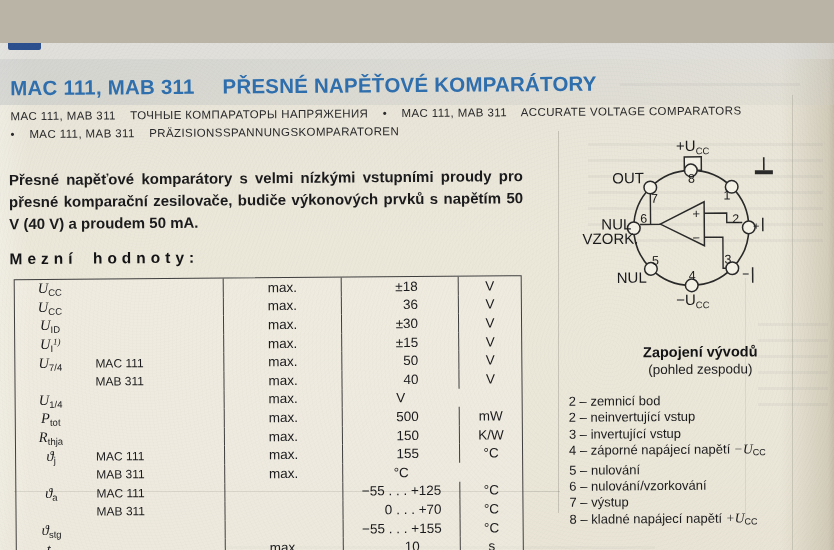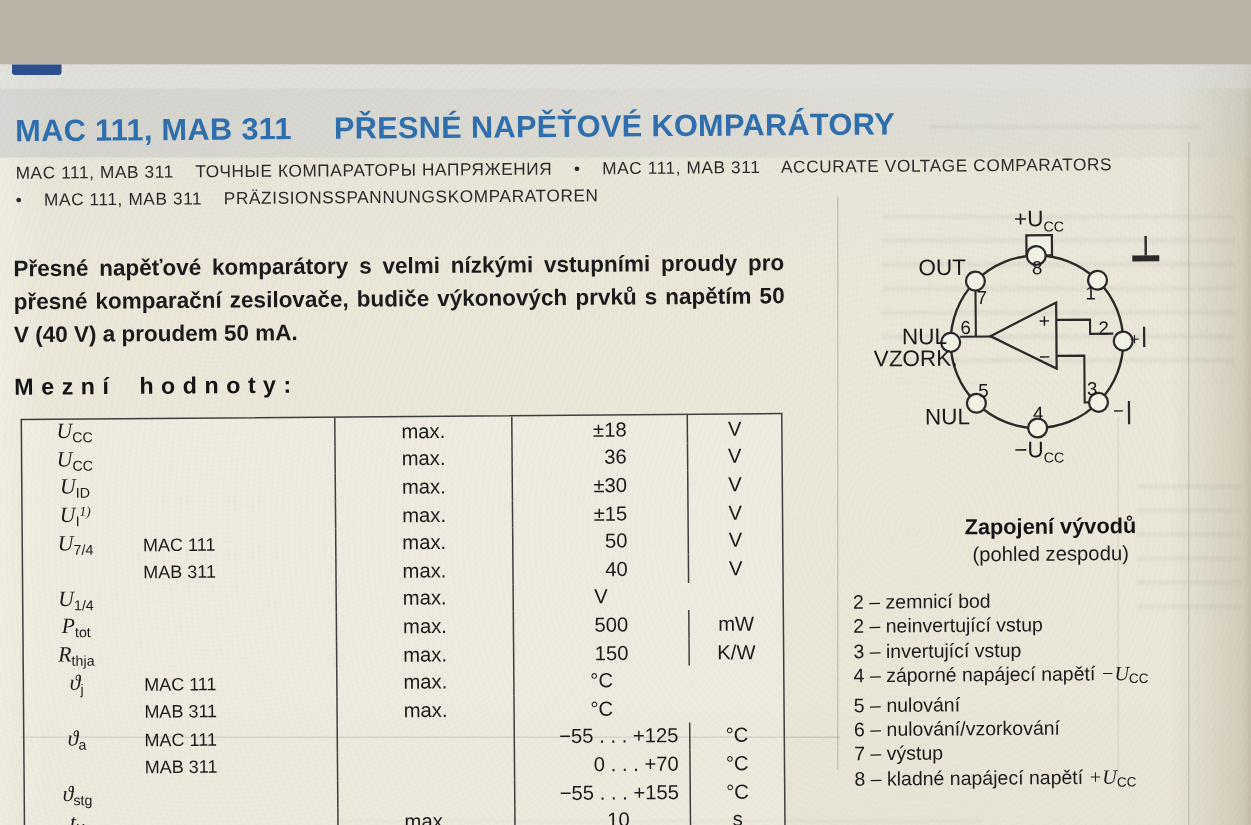--- a/index.html
+++ b/index.html
@@ -55,21 +55,21 @@
     border:1.6px solid #3f3f3f;background:rgba(250,249,242,.25);}
   .t-row{display:grid;grid-template-columns:208px 118px 117px 63px;height:18.6px;align-items:center;}
   .cell{height:100%;display:flex;align-items:center;font-size:13.5px;color:#1b1b1d;}
   .c1{padding-left:0;}
   .symwrap{display:inline-block;width:62px;padding-left:4px;font:italic 14.5px "Liberation Serif", serif;text-align:center;}
   .tsub{font-size:9.5px;font-style:normal;font-family:"Liberation Sans",sans-serif;vertical-align:-3px;letter-spacing:0;}
   .tsup{font-size:9px;font-style:italic;vertical-align:4px;}
   .device{font-size:12px;padding-left:14px;}
   .c2{border-left:1.3px solid #3f3f3f;justify-content:center;}
   .c3{border-left:1.3px solid #3f3f3f;justify-content:flex-end;padding-right:40px;box-sizing:border-box;}
-  .c3.range{padding-right:7px;}
+  .c3.range{padding-right:18px;}
   .c4{border-left:1.3px solid #3f3f3f;justify-content:center;}
 
   .diagram{position:absolute;left:560px;top:90px;width:274px;height:192px;}
   .diagram svg text{font-family:"Liberation Sans",sans-serif;fill:#1a1a1c;}
 
   .pin-caption{position:absolute;left:590px;top:303px;width:220px;text-align:center;}
   .cap1{font-size:14.5px;font-weight:bold;color:#141416;}
   .cap2{font-size:13.5px;margin-top:2px;color:#1d1d1f;}
   .legend{position:absolute;left:568px;top:352px;font-size:13px;line-height:16.4px;color:#1b1b1d;white-space:nowrap;}
   .leg-sym{font:italic 13.5px "Liberation Serif",serif;}
@@ -184,20 +184,21 @@
           <div class="cell c2">max.</div>
           <div class="cell c3">150</div>
           <div class="cell c4">K/W</div>
         </div>
         <div class="t-row">
           <div class="cell c1">
             <span class="symwrap"><span>ϑ</span><sub class="tsub">j</sub></span>
             <span class="device">MAC 111</span>
           </div>
           <div class="cell c2">max.</div>
+          <div class="cell c3">155</div>
           <div class="cell c4">°C</div>
         </div>
         <div class="t-row">
           <div class="cell c1">
             <span class="symwrap"></span>
             <span class="device">MAB 311</span>
           </div>
           <div class="cell c2">max.</div>
           <div class="cell c4">°C</div>
         </div>

